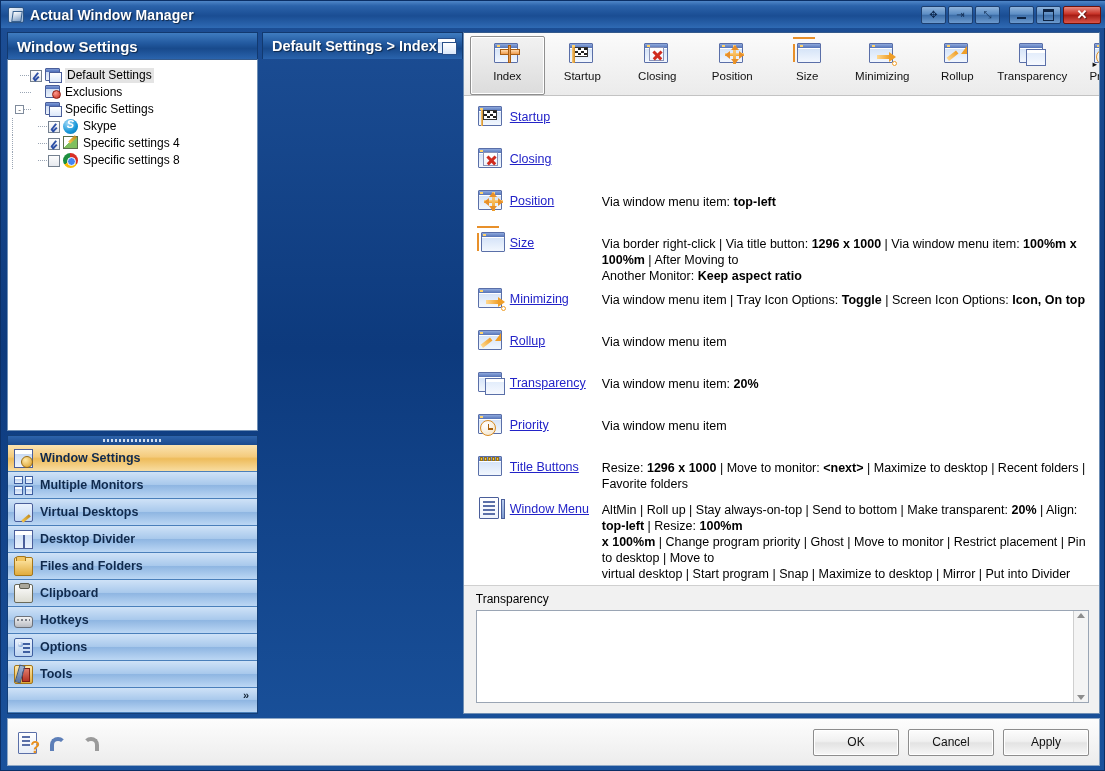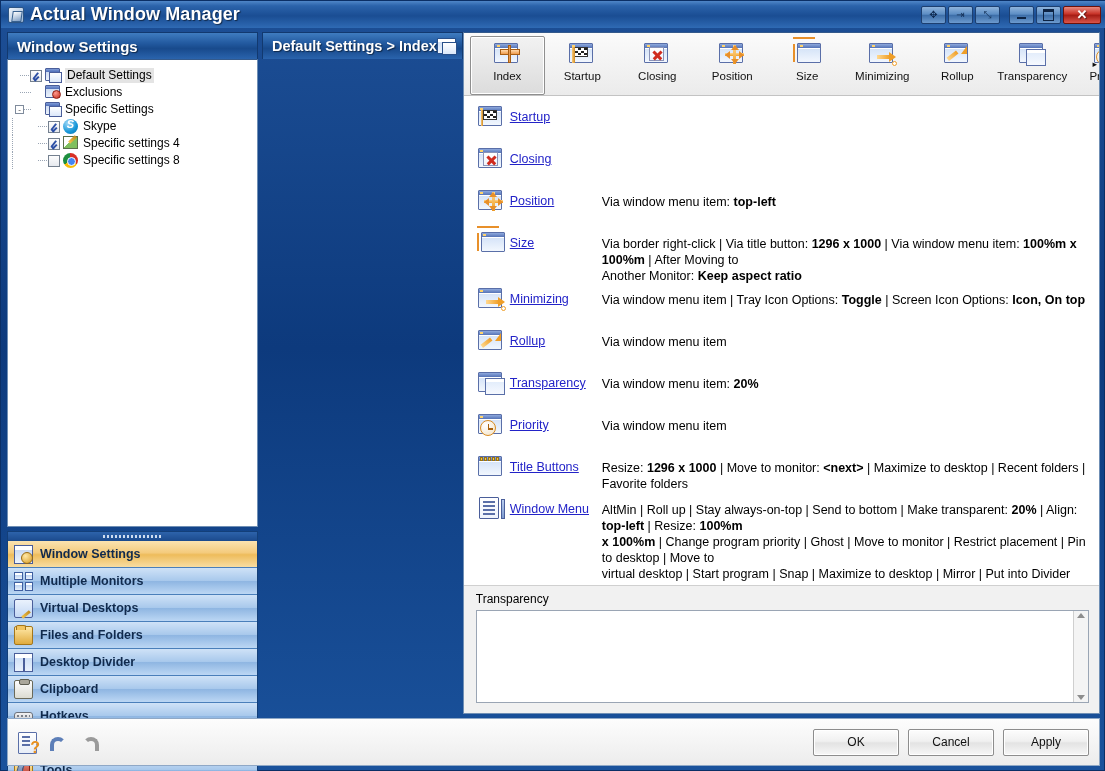--- a/index.html
+++ b/index.html
@@ -27,21 +27,21 @@
     width:16px;height:16px;margin-left:7px;margin-right:6px;
     background:linear-gradient(135deg,#eef4fb,#9db8d8);
     border:1px solid #2d5585; border-radius:2px; position:relative; flex:none;
   }
   #titlebar .tb-ico::after{
     content:""; position:absolute; left:3px; top:3px; width:8px; height:9px;
     background:linear-gradient(160deg,#fff,#7f9fc6); border:1px solid #39618f;
     transform:skewX(-8deg);
   }
   #title-text {
-    color:#ffffff; font-size:18px; font-weight:bold; letter-spacing:.1px;
+    color:#ffffff; font-size:14px; font-weight:bold; letter-spacing:.1px;
     text-shadow:1px 1px 1px rgba(0,0,0,.55); white-space:nowrap;text-align:right;
   }
   #tb-buttons { margin-left:auto; display:flex; align-items:center; height:100%; padding-right:4px; }
   .tb-grp { display:flex; align-items:center; }
   .tb-btn {
     width:25px;height:18px;margin:0 1px;
     background:linear-gradient(180deg,#8fb4dc 0%,#5c8dc4 45%,#3d6ea8 52%,#6d9bcf 100%);
     border:1px solid #1d3f70; border-radius:2px;
     display:flex;align-items:center;justify-content:center;
     color:#0c2445; font-size:10px; position:relative;
@@ -67,21 +67,21 @@
     height:27px; flex:none;
     background:linear-gradient(180deg,#3f7cc0 0%,#22599f 40%,#184a8c 60%,#2a64ad 100%);
     border:1px solid #12396f; border-bottom:none;
     display:flex; align-items:center; padding-left:9px;
   }
   #sb-header span {
     color:#fff; font-size:15px; font-weight:bold;
     text-shadow:1px 1px 1px rgba(0,0,0,.5);
   }
   #tree {
-    flex:none; height:468px; background:#ffffff;
+    flex:none; height:372px; background:#ffffff;
     border:1px solid #6f8fb5; border-top:1px solid #345a8c;
     padding:7px 4px 4px 4px; overflow:hidden; position:relative;
   }
   .tnode { display:flex; align-items:center; height:17px; position:relative; padding-left:0; }
   .tindent { width:18px; flex:none; height:17px; position:relative; }
   .tdots { position:absolute; left:8px; top:0; width:11px; height:17px; }
   .tdots::before{
     content:""; position:absolute; left:0; top:8px; width:11px; height:1px;
     background-image:repeating-linear-gradient(to right,#9aa5b4 0 1px,transparent 1px 2px);
   }
@@ -543,26 +543,26 @@
             <i></i>
             <i></i>
           </div>
           <div class="nlabel">Multiple Monitors</div>
         </div>
         <div class="navitem">
           <div class="navicon ni-vd"></div>
           <div class="nlabel">Virtual Desktops</div>
         </div>
         <div class="navitem">
+          <div class="navicon ni-div"></div>
+          <div class="nlabel">Desktop Divider</div>
+        </div>
+        <div class="navitem">
           <div class="navicon ni-folder"></div>
           <div class="nlabel">Files and Folders</div>
-        </div>
-        <div class="navitem">
-          <div class="navicon ni-div"></div>
-          <div class="nlabel">Desktop Divider</div>
         </div>
         <div class="navitem">
           <div class="navicon ni-clip"></div>
           <div class="nlabel">Clipboard</div>
         </div>
         <div class="navitem">
           <div class="navicon ni-kbd"></div>
           <div class="nlabel">Hotkeys</div>
         </div>
         <div class="navitem">

